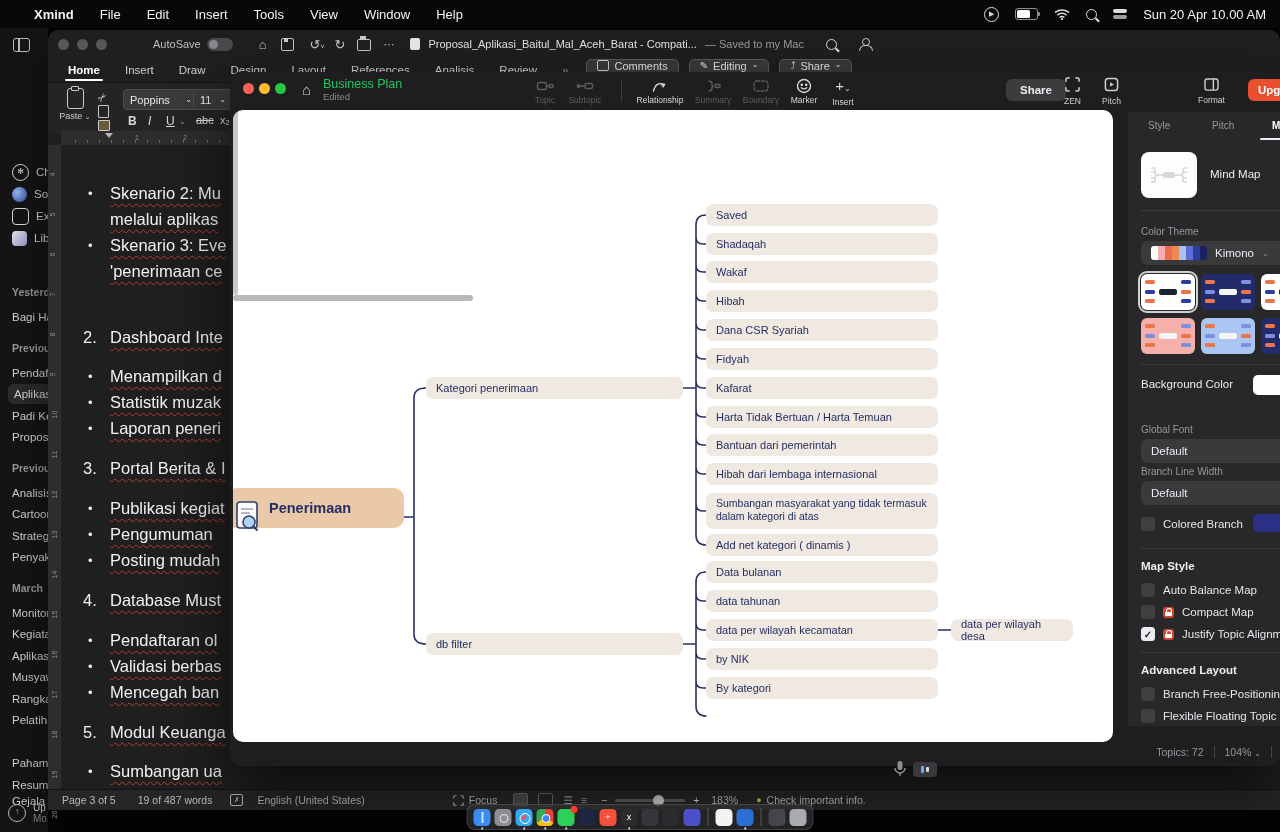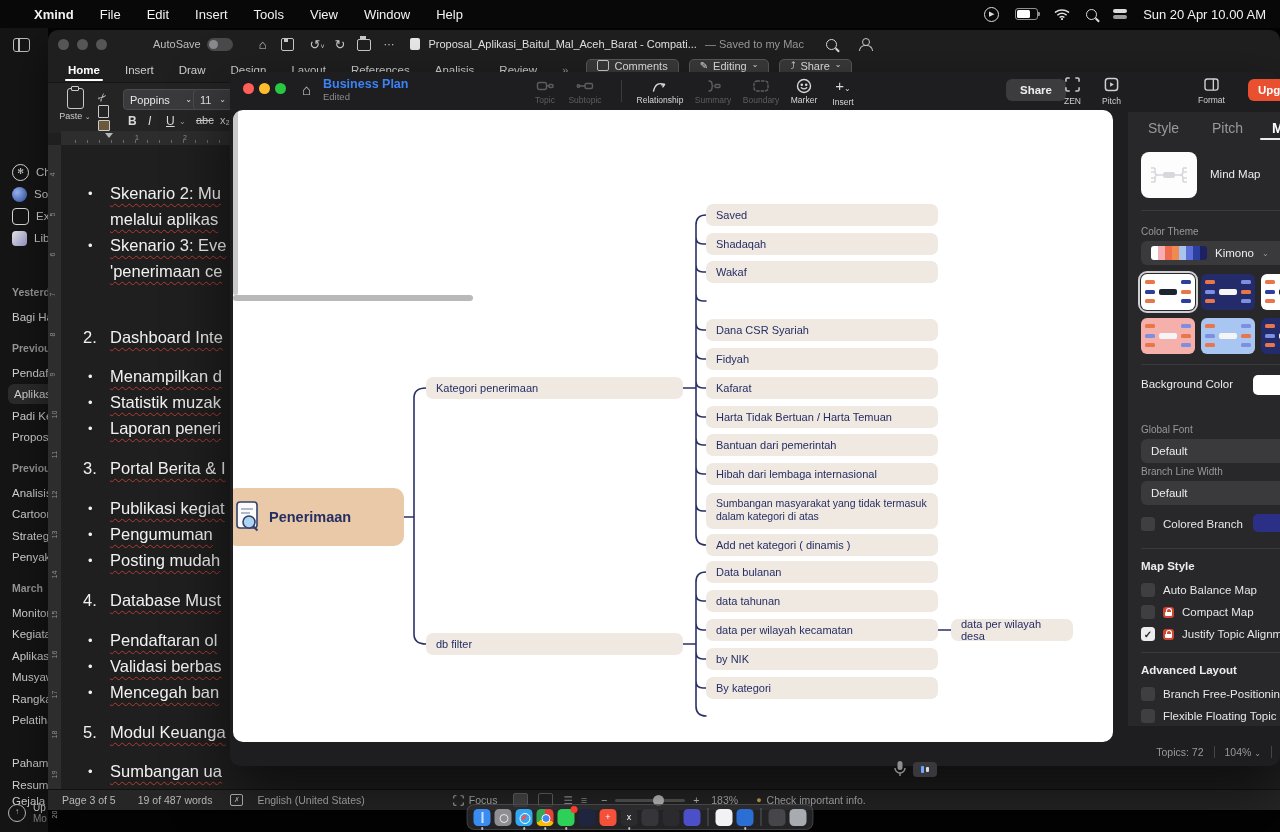--- a/index.html
+++ b/index.html
@@ -49,32 +49,32 @@
   .doc-txt{position:absolute;left:49px;white-space:nowrap;}
   .sq{text-decoration:underline;text-decoration-style:wavy;text-decoration-color:#b23b32;text-decoration-thickness:1px;text-underline-offset:4px;}
   #word-status{position:absolute;left:0;bottom:0;right:0;height:20px;background:#262626;border-top:1px solid #111;
      display:flex;align-items:center;font-size:10.5px;color:#b9b9b9;}
   .slider-track{width:70px;height:3px;background:#5a5a5a;border-radius:2px;position:relative;}
   .slider-knob{position:absolute;top:-4px;width:11px;height:11px;background:#c7c7c7;border-radius:50%;}
   
   #xmind-window{position:absolute;left:230px;top:72px;width:1050px;height:694px;background:#1e1e20;
     border-radius:10px;z-index:3;box-shadow:0 24px 60px rgba(0,0,0,.6);}
   #xm-header{position:absolute;left:0;top:0;right:0;height:38px;}
-  #xm-title{font-size:12.5px;color:#3b82f6;font-weight:bold;}
+  #xm-title{font-size:12.5px;color:#22c55e;font-weight:normal;}
   #xm-state{font-size:9.5px;color:#8b8b8f;}
   .xm-tool{position:absolute;top:6px;width:52px;text-align:center;color:#d8d8db;}
   .xm-tool .lbl{font-size:8.5px;margin-top:1px;}
   .xm-tool.disabled{color:#5d5d61;}
   .xm-tool svg{display:block;margin:0 auto;}
   #mm-canvas{position:absolute;left:3px;top:38px;width:880px;height:632px;background:#ffffff;border-radius:10px;overflow:hidden;}
   .mm-node{position:absolute;background:#efe9e2;border-radius:7px;color:#262d63;font-size:11px;display:flex;align-items:center;padding:0 10px;box-sizing:border-box;}
   .mm-main{background:#e9c9a7;border-radius:10px;font-size:14.5px;font-weight:bold;padding-left:42px;}
   .mm-tall{font-size:10.5px;line-height:13px;padding-top:4px;align-items:flex-start;}
   #panel{position:absolute;left:898px;top:40px;width:152px;height:614px;background:#28282a;overflow:hidden;font-size:11px;color:#e6e6ea;}
-  .p-tab{position:absolute;top:8px;font-size:14px;color:#98989d;}
+  .p-tab{position:absolute;top:8px;font-size:10px;color:#98989d;}
   .p-label{position:absolute;font-size:10px;color:#98989d;}
   .p-sel{position:absolute;left:13px;right:-10px;height:24px;background:#3a3a3d;border-radius:6px;display:flex;align-items:center;padding:0 10px;color:#ececf0;font-size:11.5px;}
   .divider{position:absolute;left:13px;right:0;height:1px;background:#3a3a3c;}
   .cb{width:14px;height:14px;border-radius:3.5px;background:#3f3f42;display:inline-flex;align-items:center;justify-content:center;font-size:10px;color:#222;flex:none;}
   .cb.on{background:#ececf0;font-weight:bold;}
   .lock{width:11px;height:11px;background:#cf4631;border-radius:3px;position:relative;flex:none;}
   .lock::before{content:"";position:absolute;left:3px;top:1.5px;width:4px;height:4px;border:1px solid #fff;border-bottom:none;border-radius:3px 3px 0 0;}
   .lock::after{content:"";position:absolute;left:2px;top:5.5px;width:6.5px;height:4px;background:#fff;border-radius:1px;}
   .p-row{position:absolute;left:13px;display:flex;align-items:center;gap:8px;height:16px;}
   .thumb{position:absolute;width:54px;height:36px;border-radius:6px;}
@@ -460,21 +460,21 @@
           <line x1="10" y1="1" x2="10" y2="13" stroke="#cfcfd2" stroke-width="1.5"></line>
         </svg>
       <div style="font-size:8.5px;">Format</div></div>
     <span class="abs" style="left:1018px;top:7px;width:70px;height:22px;background:#e8502f;border-radius:6px;display:flex;align-items:center;padding:0 10px;font-size:11.5px;color:#fff;font-weight:bold;">Upgrade</span>
   </div>
 
   <div id="mm-canvas">
       <svg width="880" height="632" style="position: absolute; left: 0px; top: 0px; pointer-events: none;">
         <path d="M171 407 L181 407 M193 278 Q181 278 181 288 L181 524 Q181 534 193 534 M450 278 L463 278 M473 105 Q463 105 463 115 L463 425 Q463 435 473 435 M463 127 Q463 134 470 134 L473 134 M463 155 Q463 162 470 162 L473 162 M463 184 Q463 191 470 191 L473 191 M463 213 Q463 220 470 220 L473 220 M463 242 Q463 249 470 249 L473 249 M463 271 Q463 278 470 278 L473 278 M463 300 Q463 307 470 307 L473 307 M463 328 Q463 335 470 335 L473 335 M463 357 Q463 364 470 364 L473 364 M463 394 Q463 401 470 401 L473 401 M450 534 L463 534 M473 462 Q463 462 463 472 L463 596 Q463 606 473 606 M463 484 Q463 491 470 491 L473 491 M463 513 Q463 520 470 520 L473 520 M463 542 Q463 549 470 549 L473 549 M463 571 Q463 578 470 578 L473 578 M705 520 L718 520" fill="none" stroke="#2b3166" stroke-width="1.6" stroke-linecap="round"></path>
       </svg>
-      <div class="mm-node mm-main" style="left: -6px; top: 378px; width: 177px; height: 58px;">
+      <div class="mm-node mm-main" style="left: -6px; top: 378px; width: 177px; height: 40px;">
         <span>Penerimaan</span>
         <svg width="26" height="32" viewBox="0 0 26 32" style="position: absolute; left: 8px; top: 13px;">
           <rect x="2" y="1" width="20" height="26" rx="3" fill="#fbfbfb" stroke="#32406e" stroke-width="1.6"></rect>
           <line x1="6" y1="8" x2="18" y2="8" stroke="#9aa3c0" stroke-width="1.5"></line>
           <line x1="6" y1="12" x2="15" y2="12" stroke="#9aa3c0" stroke-width="1.5"></line>
           <circle cx="14" cy="21" r="6" fill="#aed4f2" stroke="#32406e" stroke-width="1.6"></circle>
           <line x1="18.5" y1="25.5" x2="22.5" y2="29.5" stroke="#32406e" stroke-width="2"></line>
         </svg>
       </div>
       <div class="mm-node" style="left: 193px; top: 267px; width: 257px; height: 22px;">
@@ -484,20 +484,23 @@
         <span>db filter</span>
       </div>
       <div class="mm-node" style="left: 473px; top: 94px; width: 232px; height: 22px;">
         <span>Saved</span>
       </div>
       <div class="mm-node" style="left: 473px; top: 123px; width: 232px; height: 22px;">
         <span>Shadaqah</span>
       </div>
       <div class="mm-node" style="left: 473px; top: 151px; width: 232px; height: 22px;">
         <span>Wakaf</span>
+      </div>
+      <div class="mm-node" style="left: 473px; top: 180px; width: 232px; height: 22px;">
+        <span>Hibah</span>
       </div>
       <div class="mm-node" style="left: 473px; top: 209px; width: 232px; height: 22px;">
         <span>Dana CSR Syariah</span>
       </div>
       <div class="mm-node" style="left: 473px; top: 238px; width: 232px; height: 22px;">
         <span>Fidyah</span>
       </div>
       <div class="mm-node" style="left: 473px; top: 267px; width: 232px; height: 22px;">
         <span>Kafarat</span>
       </div>

